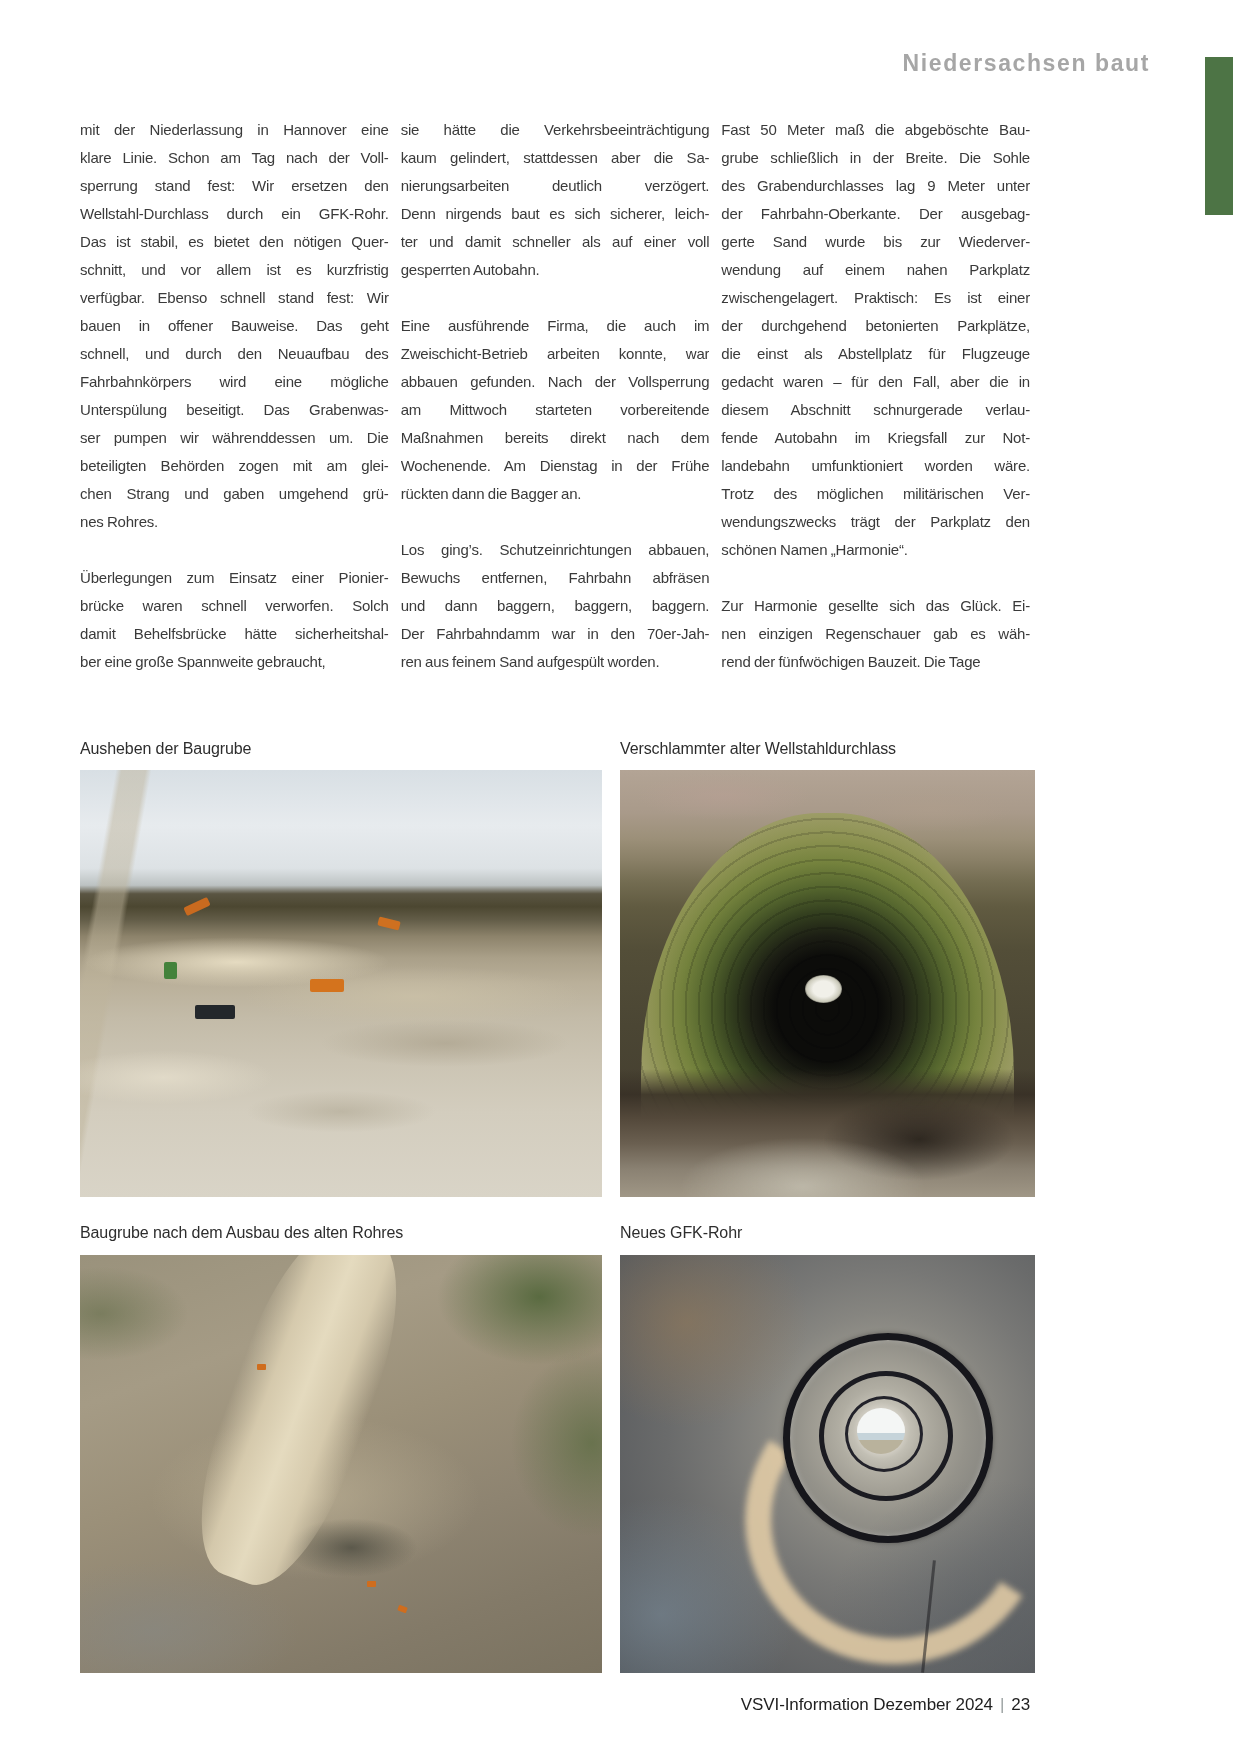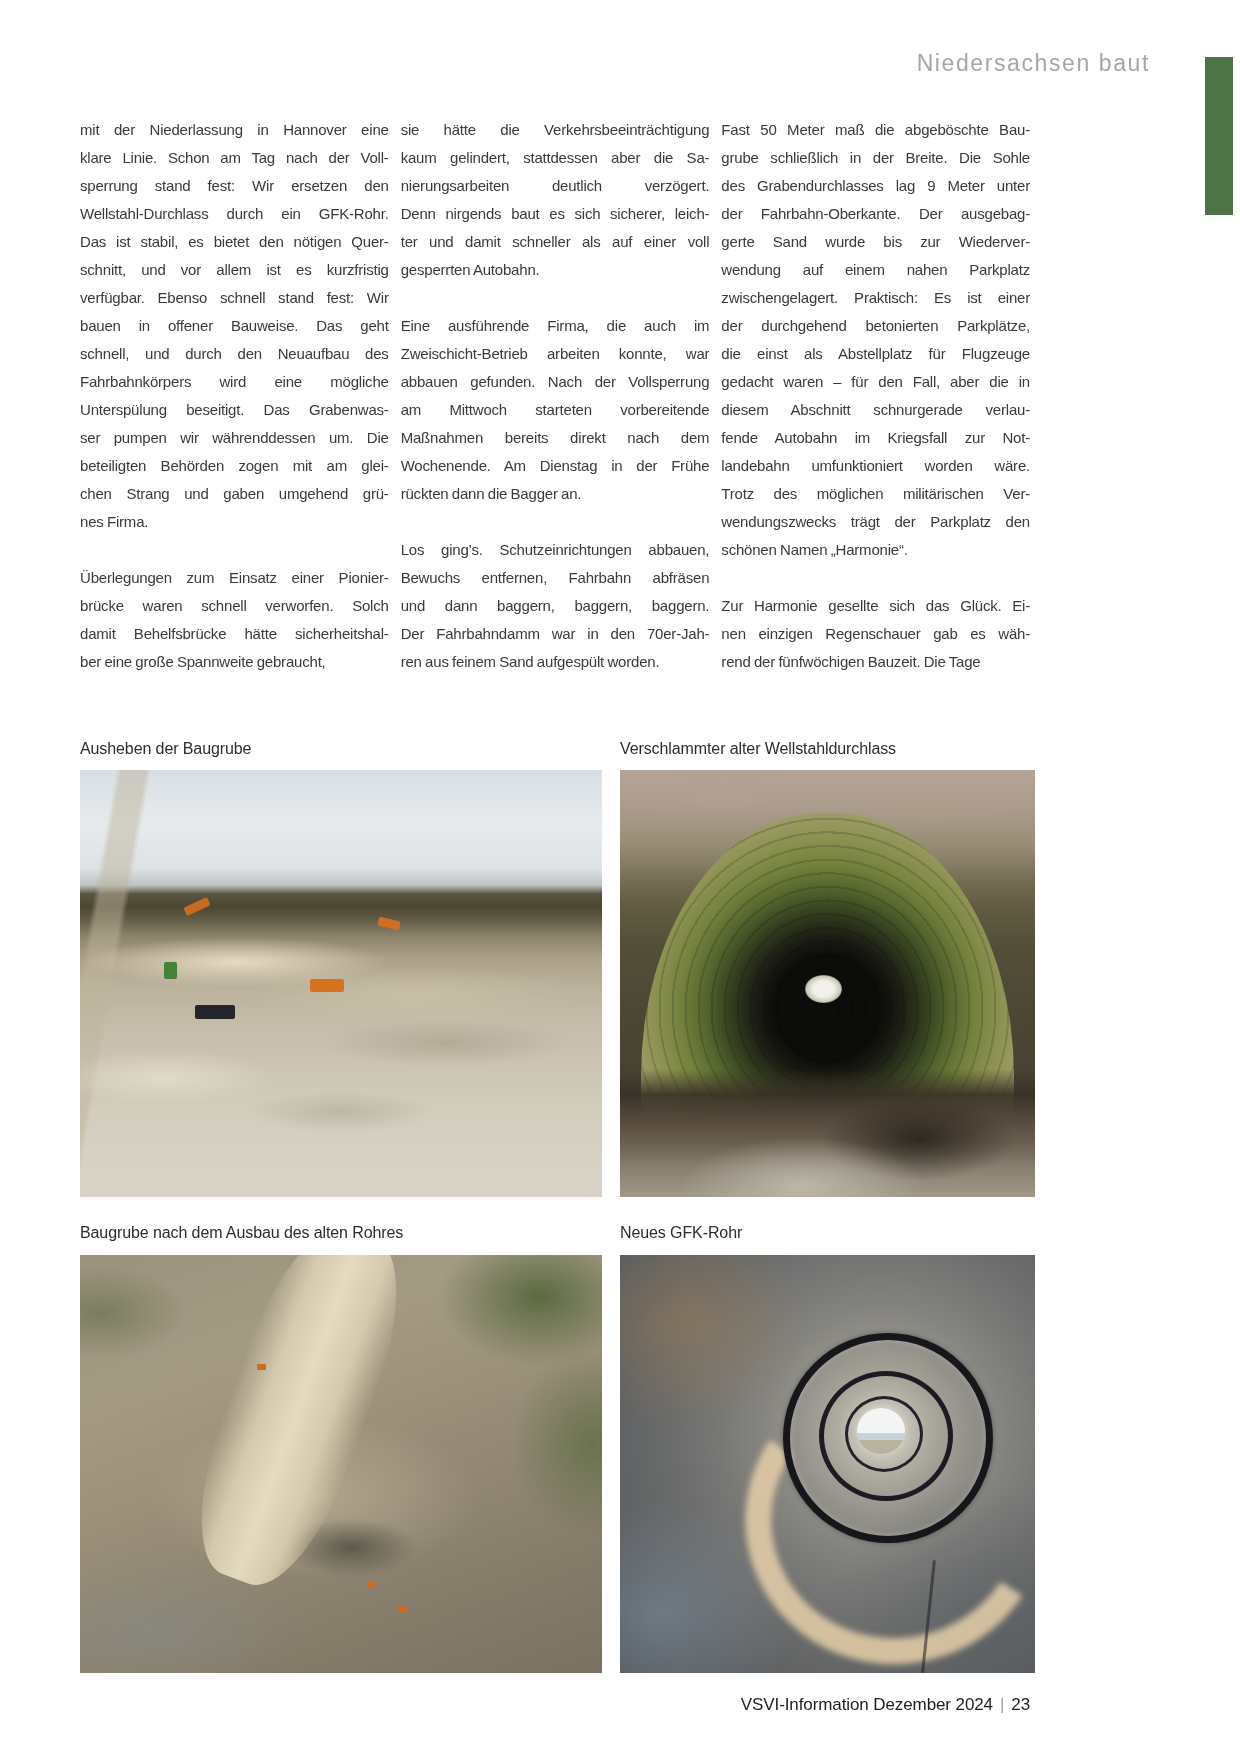--- a/index.html
+++ b/index.html
@@ -4,21 +4,21 @@
 <style>
   html,body { margin:0; padding:0; background:#ffffff; }
   #page {
     position:relative; width:1240px; height:1753px; background:#ffffff;
     font-family:"Liberation Sans", sans-serif; overflow:hidden;
   }
 
   
   .header-title {
     position:absolute; top:50px; left:0; right:90px; text-align:right;
-    font-size:23px; font-weight:normal; letter-spacing:1.6px; color:#a6a6a6;
+    font-size:23px; font-weight:bold; letter-spacing:1.6px; color:#a6a6a6;
   }
   .green-bar {
     position:absolute; left:1205px; top:57px; width:28px; height:158px;
     background:#4d7445;
   }
 
   
   .columns { position:absolute; left:80px; top:116px; width:950px; display:flex; gap:12px; }
   .col { flex:1; min-width:0; }
   .para { margin:0 0 28px 0; }
@@ -159,21 +159,21 @@
           <div class="line">Das ist stabil, es bietet den nötigen Quer-</div>
           <div class="line">schnitt, und vor allem ist es kurzfristig</div>
           <div class="line">verfügbar. Ebenso schnell stand fest: Wir</div>
           <div class="line">bauen in offener Bauweise. Das geht</div>
           <div class="line">schnell, und durch den Neuaufbau des</div>
           <div class="line">Fahrbahnkörpers wird eine mögliche</div>
           <div class="line">Unterspülung beseitigt. Das Grabenwas-</div>
           <div class="line">ser pumpen wir währenddessen um. Die</div>
           <div class="line">beteiligten Behörden zogen mit am glei-</div>
           <div class="line">chen Strang und gaben umgehend grü-</div>
-          <div class="line last">nes Firma.</div>
+          <div class="line last">nes Rohres.</div>
         </div>
         <div class="para">
           <div class="line">Überlegungen zum Einsatz einer Pionier-</div>
           <div class="line">brücke waren schnell verworfen. Solch</div>
           <div class="line">damit Behelfsbrücke hätte sicherheitshal-</div>
           <div class="line last">ber eine große Spannweite gebraucht,</div>
         </div>
       </div>
       <div class="col">
         <div class="para">

